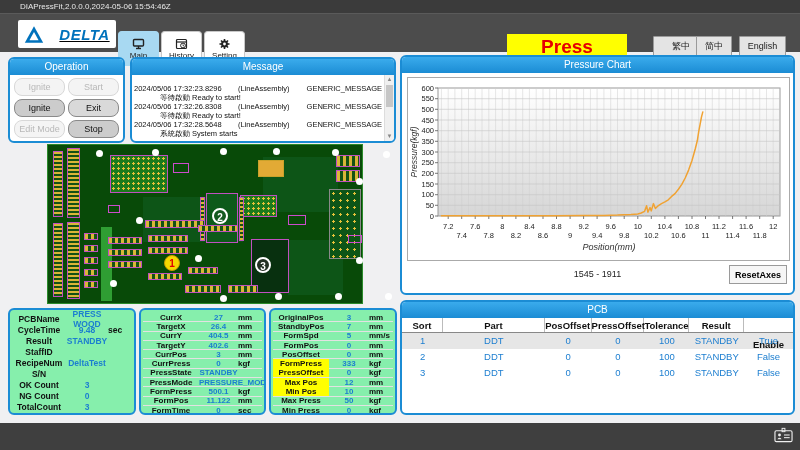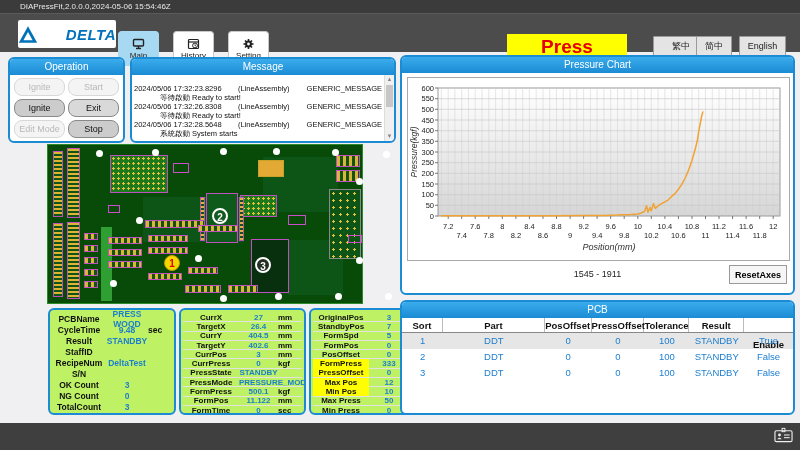--- a/index.html
+++ b/index.html
@@ -5,25 +5,25 @@
   * { margin:0; padding:0; box-sizing:border-box; }
   html,body { width:800px; height:450px; font-family:"Liberation Sans",sans-serif; }
   #root { position:relative; width:800px; height:450px; background:#f0f0f2; overflow:hidden; }
 
   
   #titlebar { position:absolute; left:0; top:0; width:800px; height:13px; background:#3b3b3b; color:#e8e8e8; font-size:8px; line-height:13px; padding-left:20px; }
   #headerbar { position:absolute; left:0; top:13px; width:800px; height:39px; background:#4c4c4c; border-top:1px solid #5a5a5a; }
   #footerbar { position:absolute; left:0; top:423px; width:800px; height:27px; background:#3f3f3f; }
 
   
-  #logo { position:absolute; left:18px; top:20px; width:98px; height:28px; background:#fff; border-radius:2px; display:flex; align-items:center; justify-content:space-between; gap:15px; }
+  #logo { position:absolute; left:18px; top:20px; width:98px; height:28px; background:#fff; border-radius:2px; display:flex; align-items:center; justify-content:center; gap:15px;text-decoration:underline; }
   #logo .brand { color:#0072bc; font-weight:bold; font-size:15px; letter-spacing:.5px; font-style:italic; }
 
   
-  #tabs { position:absolute; left:118px; top:17px; display:flex; gap:14px; }
+  #tabs { position:absolute; left:118px; top:17px; display:flex; gap:2px; }
   .tab { width:41px; height:35px; background:#fff; border:1px solid #c8c8c8; border-bottom:none; border-radius:4px 4px 0 0; display:flex; flex-direction:column; align-items:center; justify-content:center; gap:1px; cursor:pointer; }
   .tab.active { background:#a8d9f2; border-color:#a8d9f2; }
   .tab .tlabel { font-size:8px; color:#222; }
   .tab svg { display:block; }
 
   
   #banner { position:absolute; left:507px; top:20px; width:120px; height:26px; background:#ffff00; color:#e60000; font-size:19px; font-weight:bold; text-align:center; line-height:26px; }
 
   
   .langbtn { position:absolute; top:22px; height:20px; background:#e4e4e4; border:1px solid #9a9a9a; font-size:9px; color:#222; text-align:center; line-height:18px; border-radius:1px; }
@@ -74,21 +74,21 @@
   #marker-2 { background:#145a20; color:#fff; border:2px solid #fff; }
   #marker-3 { background:#233023; color:#fff; border:2px solid #fff; }
 
   
   #chart-panel { left:400px; top:55px; width:395px; height:240px; }
   #chart-inner { position:absolute; left:5px; top:20px; width:383px; height:184px; border:1px solid #aaa; background:#fff; }
   #chart-range { position:absolute; left:0; right:0; top:212px; text-align:center; font-size:9px; color:#222; }
   #reset-axes { position:absolute; right:6px; top:208px; width:58px; height:19px; background:#f6f6f6; border:1px solid #9a9a9a; font-size:9px; font-weight:bold; font-family:"Liberation Sans",sans-serif; cursor:pointer; }
 
   
-  .stat-panel { background:#bef264;margin-left:40px; }
+  .stat-panel { background:#86efac; }
   #statA { left:8px; top:308px; width:128px; height:107px; }
   #statB { left:139px; top:308px; width:127px; height:107px; }
   #statC { left:269px; top:308px; width:128px; height:107px; }
   .stat-body { padding:3px 2px; }
   .stat-row { display:flex; align-items:center; }
   #statA .stat-row { height:11px; font-size:8.5px; }
   #statB .stat-row, #statC .stat-row { height:9.3px; font-size:8px; border-bottom:1px solid #e2e2e2; }
   .stat-label { font-weight:bold; color:#111; text-align:center; }
   #statA .stat-label { flex:0 0 54px; }
   #statB .stat-label, #statC .stat-label { flex:0 0 56px; }

